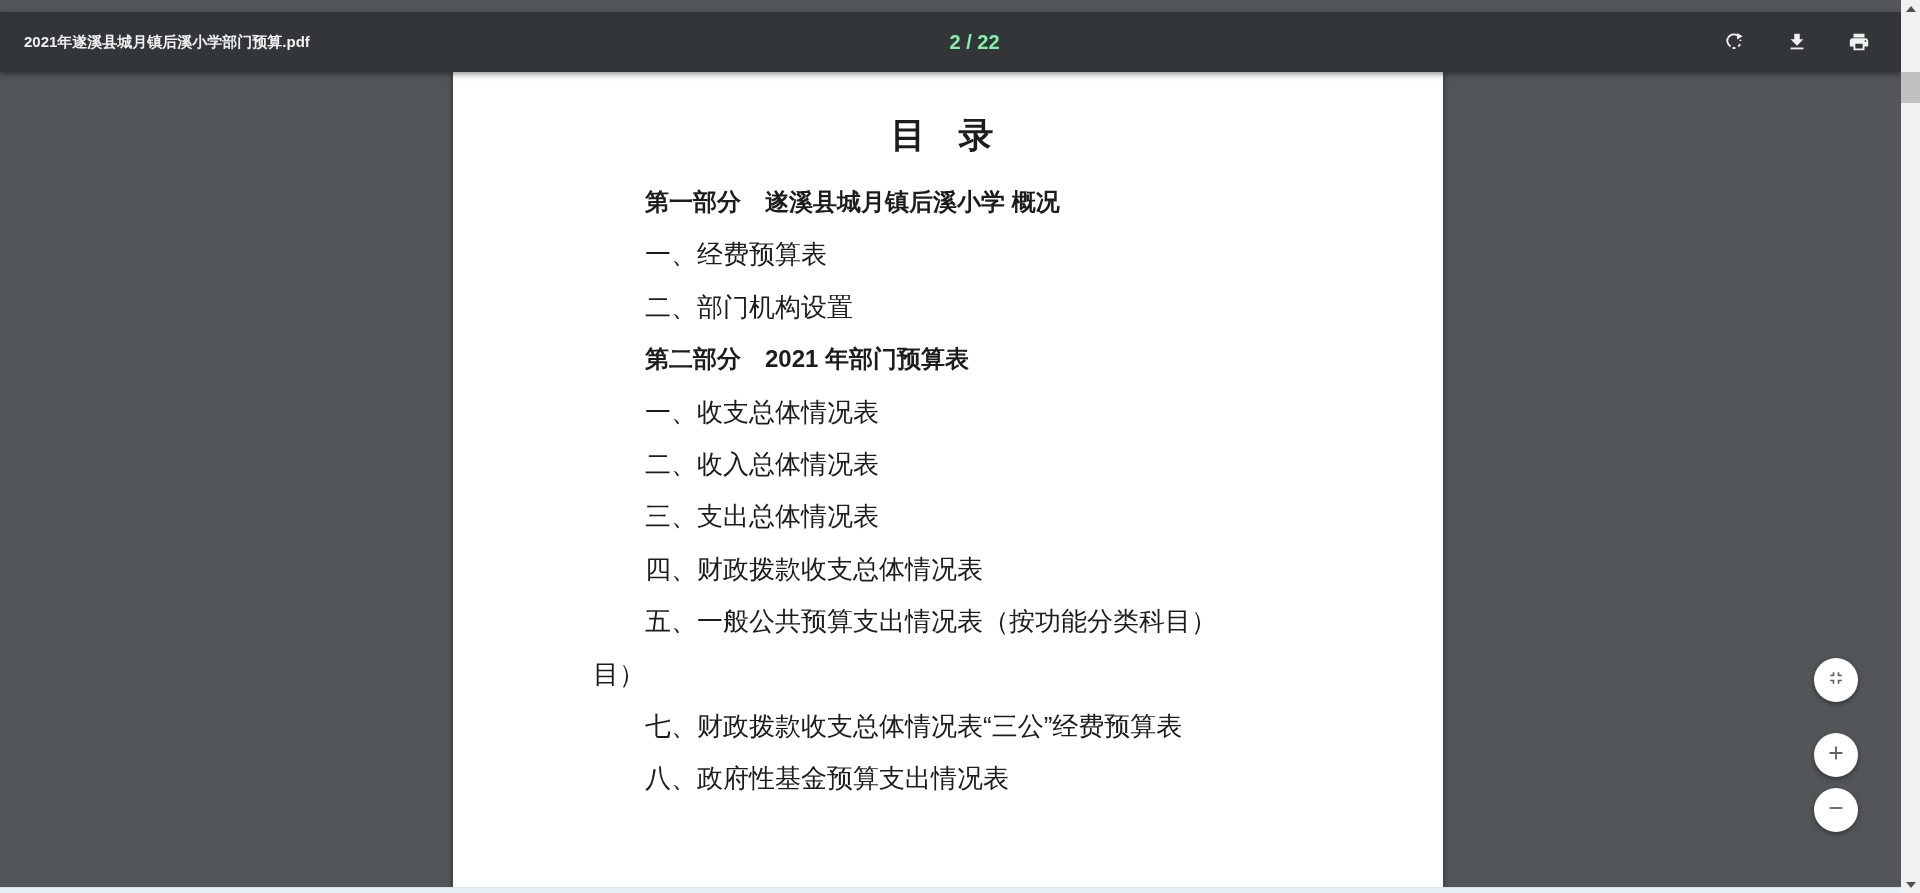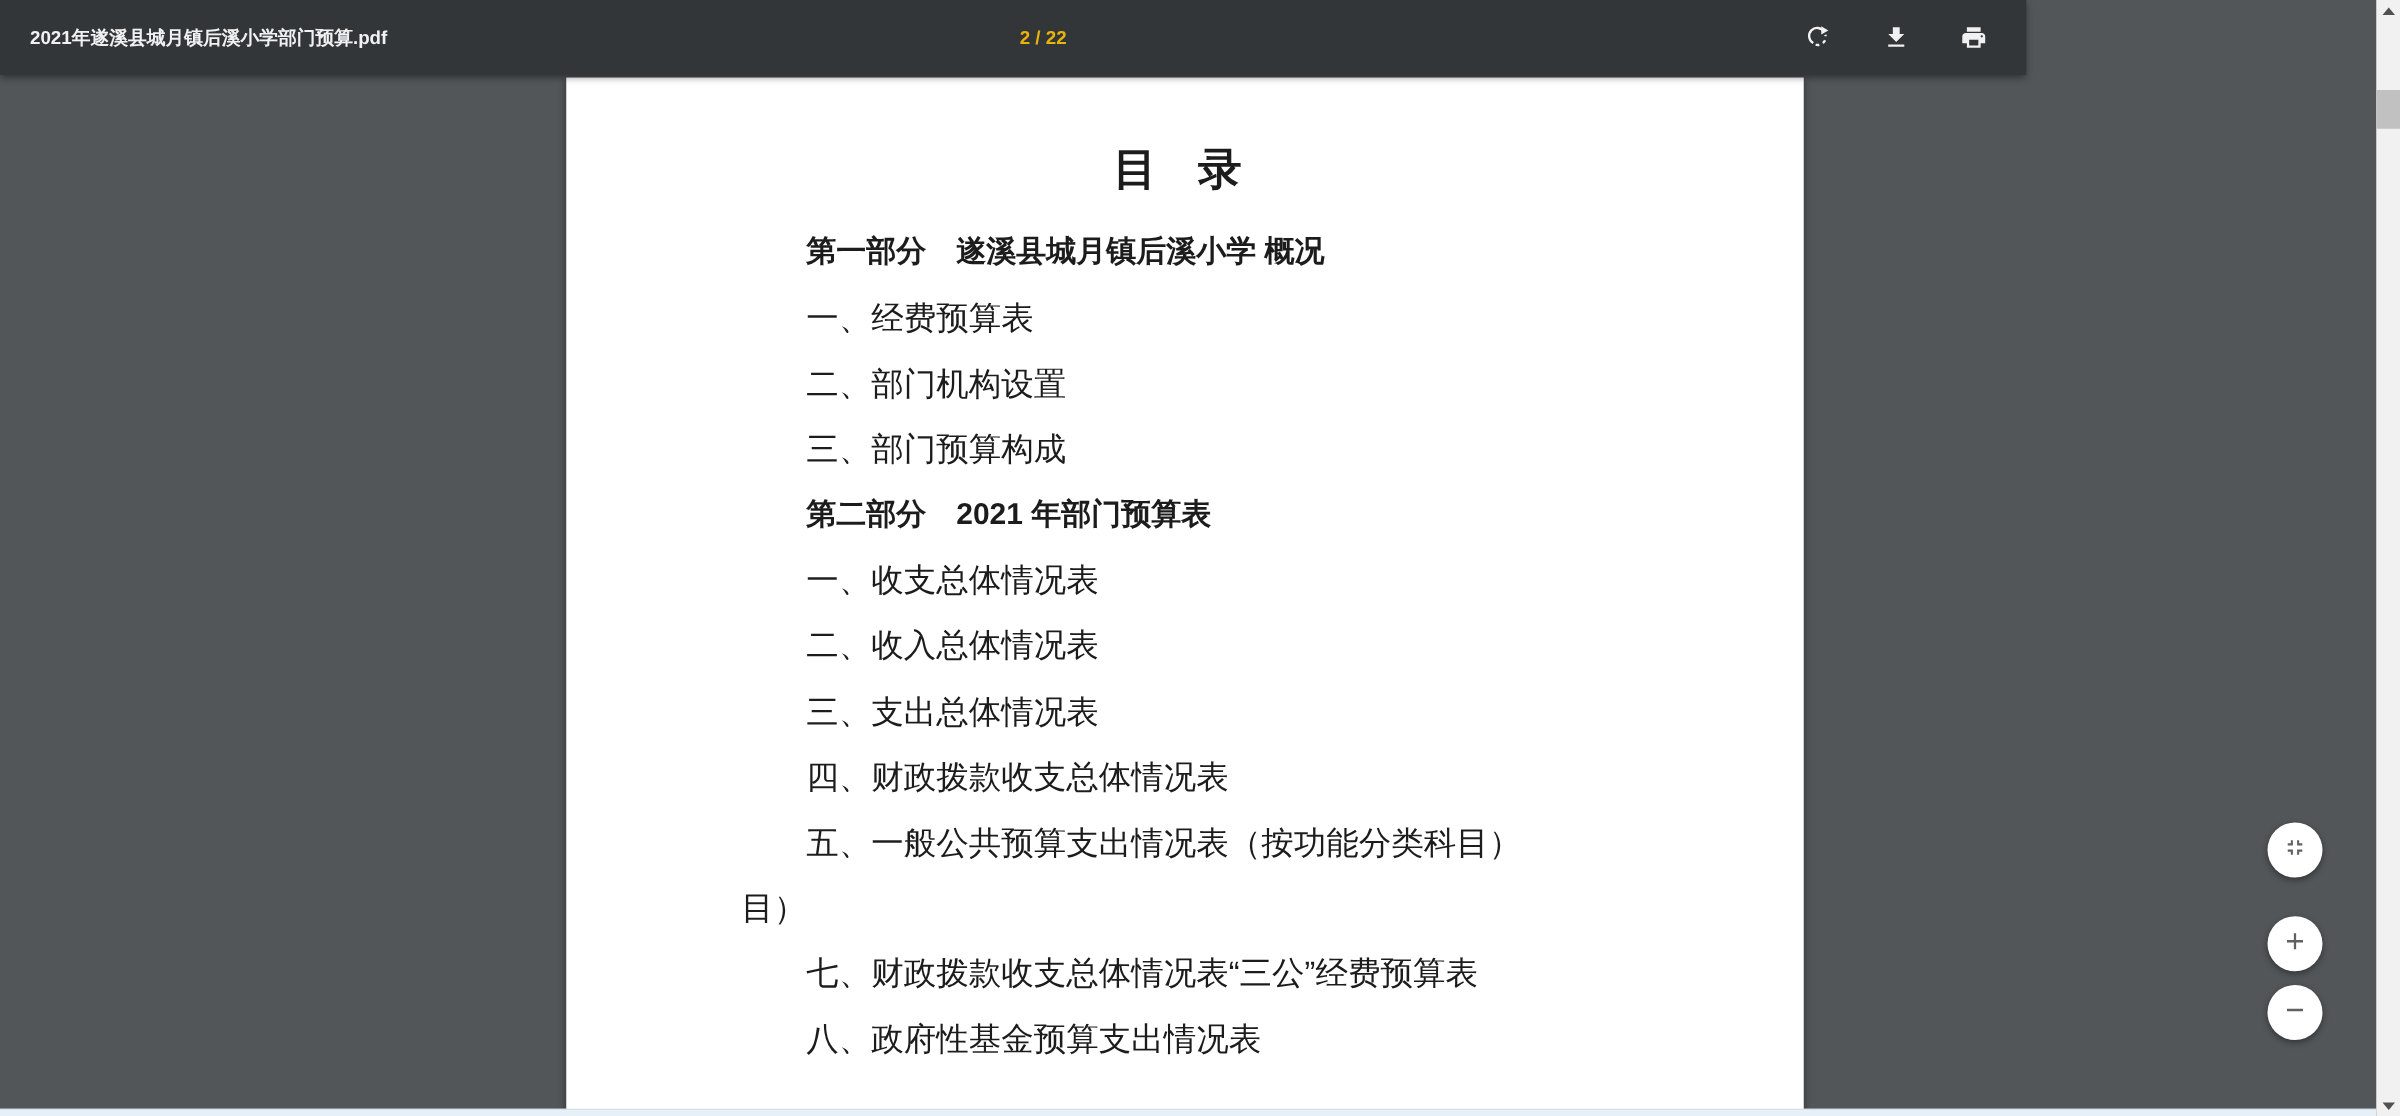--- a/index.html
+++ b/index.html
@@ -3,34 +3,34 @@
 <meta charset="utf-8">
 <style>
   html,body{margin:0;padding:0;}
   body{
     width:1920px;height:893px;overflow:hidden;position:relative;
     background:#525659;
     font-family:"Liberation Sans", sans-serif;
   }
   
   .toolbar{
-    position:absolute;left:0;top:0;width:1621px;height:60px;
+    position:absolute;left:0;top:12px;width:1901px;height:60px;
     background:#323639;
     display:flex;align-items:center;
     box-shadow:0 2px 6px rgba(0,0,0,.45);
     z-index:20;
   }
   .toolbar-title{
     color:#f1f1f1;font-size:15px;font-weight:bold;margin-left:24px;
     white-space:nowrap;
   }
   .page-indicator{
     position:absolute;left:0;right:0;top:0;height:60px;
     display:flex;align-items:center;justify-content:center;
-    color:#eab308;font-size:15px;font-weight:bold;pointer-events:none;padding-left:48px;
+    color:#86efac;font-size:20px;font-weight:bold;pointer-events:none;padding-left:48px;
   }
   .toolbar-actions{
     position:absolute;right:22px;top:0;height:60px;
     display:flex;align-items:center;gap:22px;
   }
   .tb-btn{
     width:40px;height:40px;border-radius:50%;
     display:flex;align-items:center;justify-content:center;
     cursor:pointer;
   }
@@ -124,21 +124,20 @@
     </div>
   </div>
 </div>
 
 <div class="pdf-page">
   <div class="doc-title">目 录</div>
   <div class="doc-lines">
     <div class="doc-line bold">第一部分　遂溪县城月镇后溪小学 概况</div>
     <div class="doc-line">一、经费预算表</div>
     <div class="doc-line">二、部门机构设置</div>
-    <div class="doc-line">三、部门预算构成</div>
     <div class="doc-line bold">第二部分　2021 年部门预算表</div>
     <div class="doc-line">一、收支总体情况表</div>
     <div class="doc-line">二、收入总体情况表</div>
     <div class="doc-line">三、支出总体情况表</div>
     <div class="doc-line">四、财政拨款收支总体情况表</div>
     <div class="doc-line">五、一般公共预算支出情况表（按功能分类科目）</div>
     <div class="doc-line outdent">目）</div>
     <div class="doc-line">七、财政拨款收支总体情况表“三公”经费预算表</div>
     <div class="doc-line">八、政府性基金预算支出情况表</div>
   </div>

